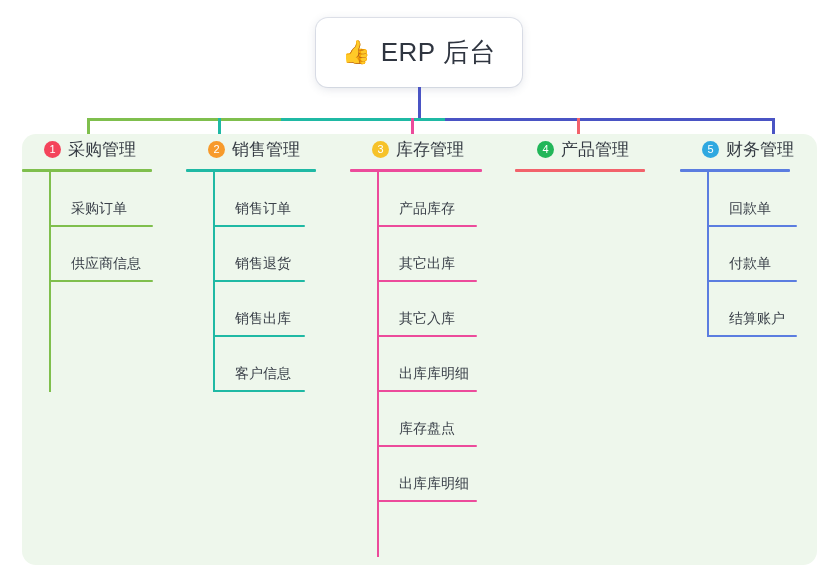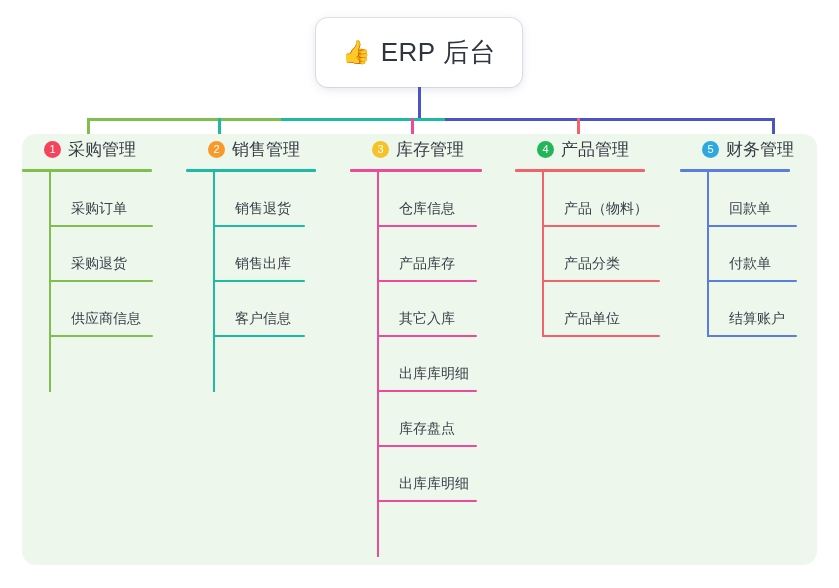--- a/index.html
+++ b/index.html
@@ -100,38 +100,38 @@
             <span class="col-title">采购管理</span>
           </div>
           <div class="head-rule" style="background: rgb(127, 191, 77); width: 130px;"></div>
           <div class="branch">
             <div class="spine" style="background: rgb(127, 191, 77); height: 220px;"></div>
             <div class="leaf">
               <span class="leaf-label">采购订单</span>
               <div class="leaf-rule" style="background: rgb(127, 191, 77); width: 104px;"></div>
             </div>
             <div class="leaf">
-              <span class="leaf-label">采购退货</span>
-              <div class="leaf-rule" style="background: rgb(127, 191, 77); width: 104px;"></div>
-            </div>
-            <div class="leaf">
               <span class="leaf-label">供应商信息</span>
               <div class="leaf-rule" style="background: rgb(127, 191, 77); width: 104px;"></div>
             </div>
           </div>
         </div>
         <div class="col" style="left: 164px; width: 160px;">
           <div class="col-head">
             <span class="badge" style="background: rgb(247, 154, 43);">2</span>
             <span class="col-title">销售管理</span>
           </div>
           <div class="head-rule" style="background: rgb(31, 185, 164); width: 130px;"></div>
           <div class="branch">
             <div class="spine" style="background: rgb(31, 185, 164); height: 220px;"></div>
             <div class="leaf">
+              <span class="leaf-label">销售订单</span>
+              <div class="leaf-rule" style="background: rgb(31, 185, 164); width: 92px;"></div>
+            </div>
+            <div class="leaf">
               <span class="leaf-label">销售退货</span>
               <div class="leaf-rule" style="background: rgb(31, 185, 164); width: 92px;"></div>
             </div>
             <div class="leaf">
               <span class="leaf-label">销售出库</span>
               <div class="leaf-rule" style="background: rgb(31, 185, 164); width: 92px;"></div>
             </div>
             <div class="leaf">
               <span class="leaf-label">客户信息</span>
               <div class="leaf-rule" style="background: rgb(31, 185, 164); width: 92px;"></div>
@@ -140,25 +140,25 @@
         </div>
         <div class="col" style="left: 328px; width: 162px;">
           <div class="col-head">
             <span class="badge" style="background: rgb(246, 194, 41);">3</span>
             <span class="col-title">库存管理</span>
           </div>
           <div class="head-rule" style="background: rgb(236, 75, 155); width: 132px;"></div>
           <div class="branch">
             <div class="spine" style="background: rgb(236, 75, 155); height: 385px;"></div>
             <div class="leaf">
-              <span class="leaf-label">仓库信息</span>
-              <div class="leaf-rule" style="background: rgb(236, 75, 155); width: 100px;"></div>
-            </div>
-            <div class="leaf">
               <span class="leaf-label">产品库存</span>
+              <div class="leaf-rule" style="background: rgb(236, 75, 155); width: 100px;"></div>
+            </div>
+            <div class="leaf">
+              <span class="leaf-label">其它出库</span>
               <div class="leaf-rule" style="background: rgb(236, 75, 155); width: 100px;"></div>
             </div>
             <div class="leaf">
               <span class="leaf-label">其它入库</span>
               <div class="leaf-rule" style="background: rgb(236, 75, 155); width: 100px;"></div>
             </div>
             <div class="leaf">
               <span class="leaf-label">出库库明细</span>
               <div class="leaf-rule" style="background: rgb(236, 75, 155); width: 100px;"></div>
             </div>
@@ -171,35 +171,20 @@
               <div class="leaf-rule" style="background: rgb(236, 75, 155); width: 100px;"></div>
             </div>
           </div>
         </div>
         <div class="col" style="left: 493px; width: 160px;">
           <div class="col-head">
             <span class="badge" style="background: rgb(34, 182, 89);">4</span>
             <span class="col-title">产品管理</span>
           </div>
           <div class="head-rule" style="background: rgb(242, 98, 107); width: 130px;"></div>
-          <div class="branch">
-            <div class="spine" style="background: rgb(242, 98, 107); height: 165px;"></div>
-            <div class="leaf">
-              <span class="leaf-label">产品（物料）</span>
-              <div class="leaf-rule" style="background: rgb(242, 98, 107); width: 118px;"></div>
-            </div>
-            <div class="leaf">
-              <span class="leaf-label">产品分类</span>
-              <div class="leaf-rule" style="background: rgb(242, 98, 107); width: 118px;"></div>
-            </div>
-            <div class="leaf">
-              <span class="leaf-label">产品单位</span>
-              <div class="leaf-rule" style="background: rgb(242, 98, 107); width: 118px;"></div>
-            </div>
-          </div>
         </div>
         <div class="col" style="left: 658px; width: 140px;">
           <div class="col-head">
             <span class="badge" style="background: rgb(47, 168, 224);">5</span>
             <span class="col-title">财务管理</span>
           </div>
           <div class="head-rule" style="background: rgb(91, 125, 224); width: 110px;"></div>
           <div class="branch">
             <div class="spine" style="background: rgb(91, 125, 224); height: 165px;"></div>
             <div class="leaf">

